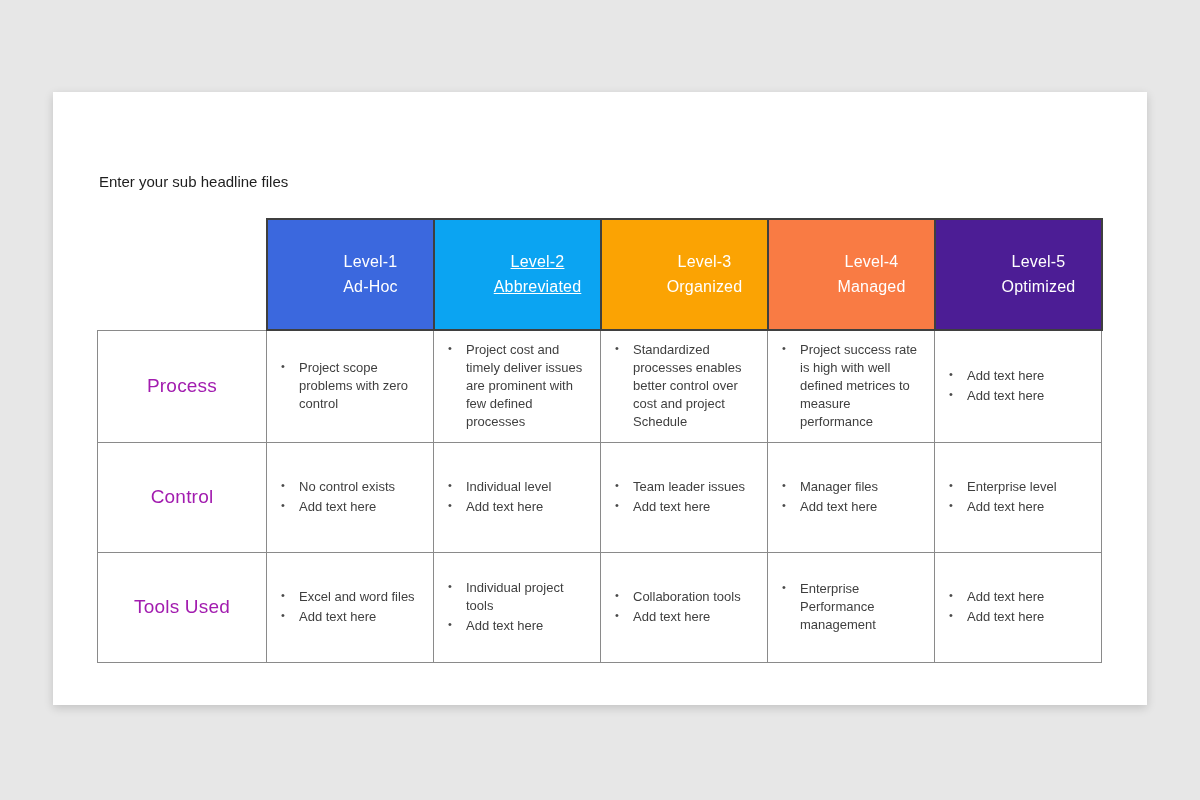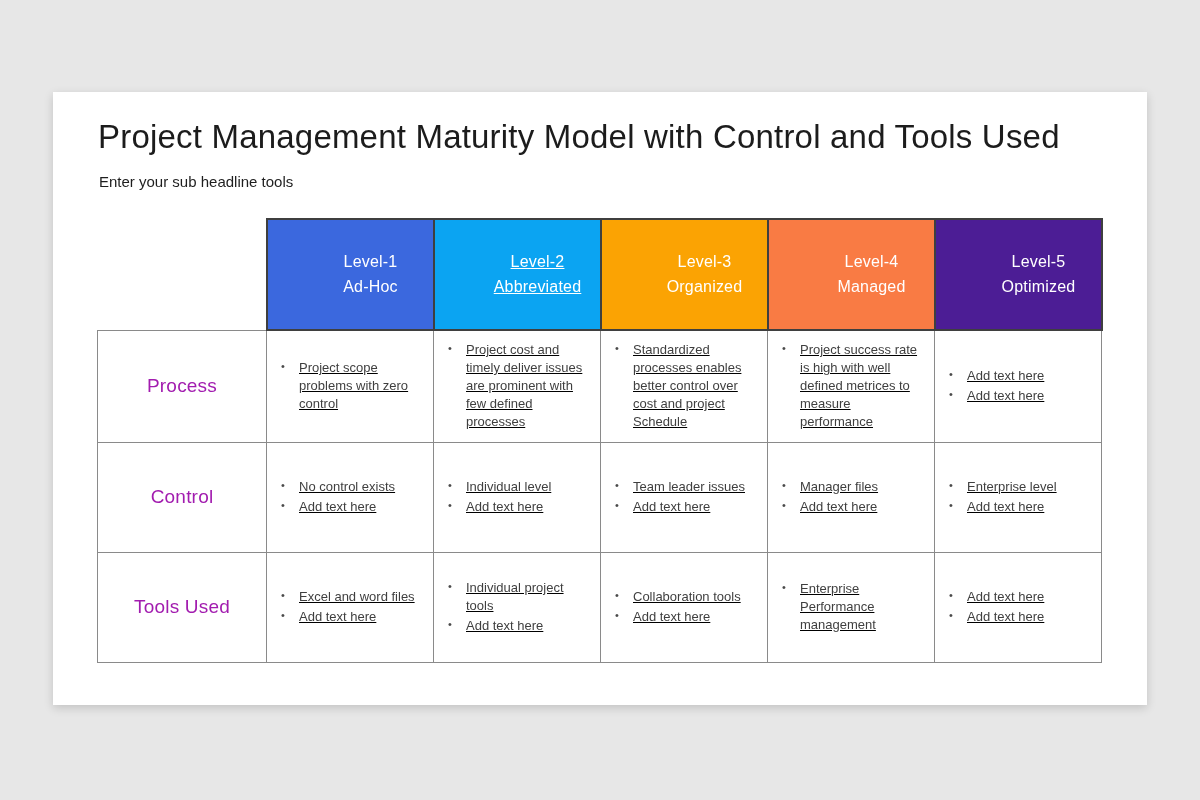--- a/index.html
+++ b/index.html
@@ -72,21 +72,20 @@
     letter-spacing: 0.2px;
   }
   td.cell {
     border: 1px solid #8a8a8a;
     vertical-align: middle;
     background: #ffffff;
     padding: 8px 8px 8px 12px;
   }
   td.cell ul {
     list-style: none;
-    text-decoration: underline;
   }
   td.cell li {
     position: relative;
     padding-left: 20px;
     font-size: 13px;
     line-height: 1.38;
     color: #3f3f3f;
     margin: 2px 0;
     max-width: 138px;
   }
@@ -96,22 +95,21 @@
     left: 2px;
     top: 0;
     font-size: 11px;
     color: #4a4a4a;
   }
 </style>
 </head>
 <body>
 
 <div class="card">
-  <h1 class="title">Project Management Maturity Model with Control and Tools Used</h1>
-  <p class="subtitle">Enter your sub headline tools</p>
+  <p class="subtitle">Enter your sub headline files</p>
 
   <table class="matrix">
     <colgroup>
       <col class="c-label">
         <col class="c-level">
         <col class="c-level">
         <col class="c-level">
         <col class="c-level">
         <col class="c-level">
     </colgroup>

